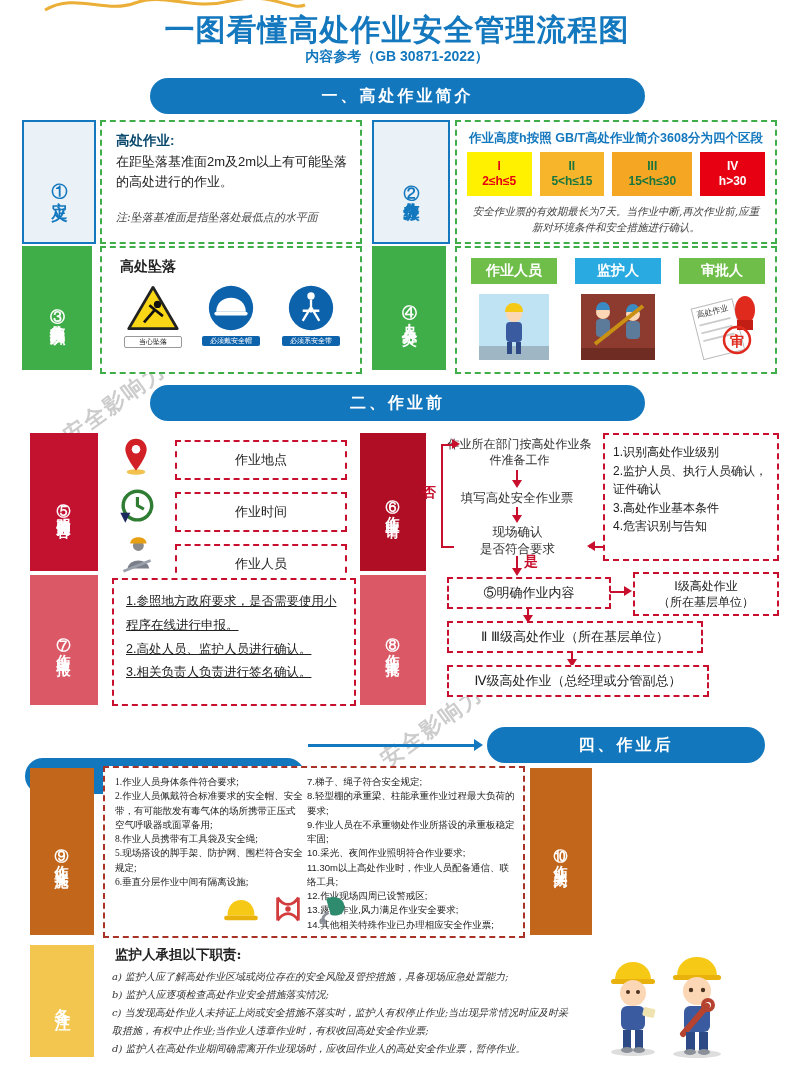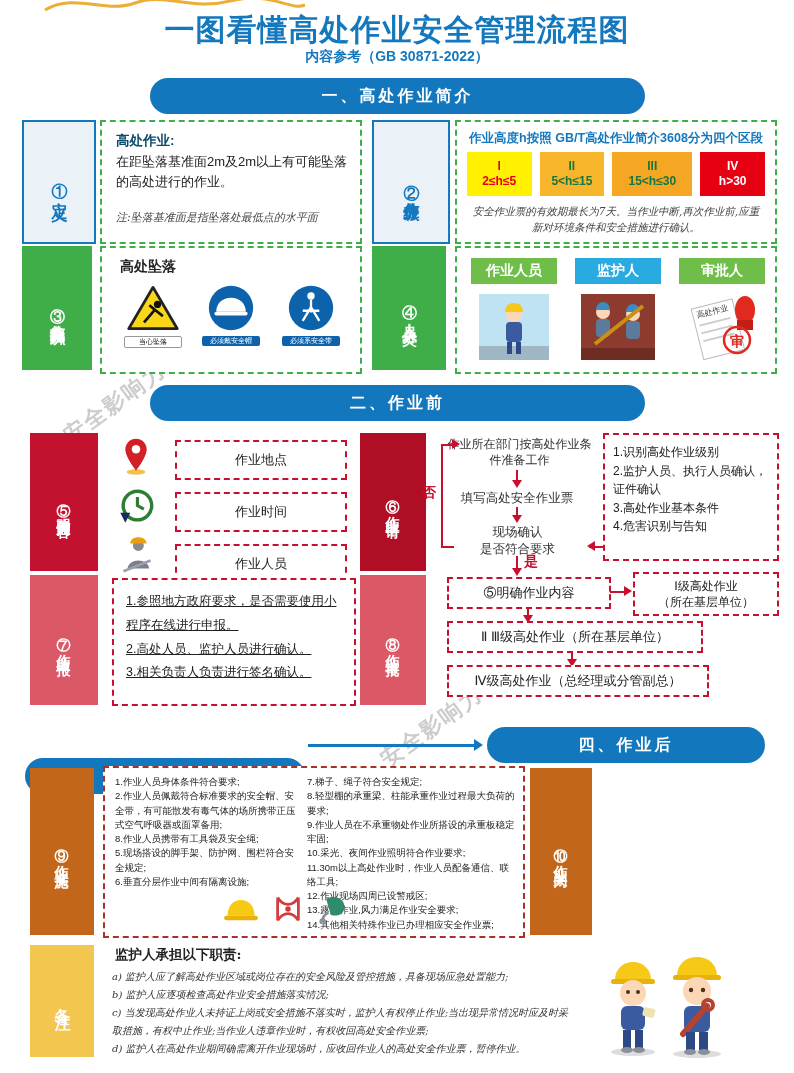--- a/index.html
+++ b/index.html
@@ -246,21 +246,21 @@
   <div class="abs ah-down" style="left:567px;top:659px;"></div>
   <div class="abs dash-red" style="left:447px;top:665px;width:258px;height:28px;display:flex;align-items:center;justify-content:center;font-size:13px;">Ⅳ级高处作业（总经理或分管副总）</div>
 
   <div class="abs pill" style="left:25px;top:758px;width:280px;height:36px;">三、作业中</div>
   <div class="abs blue-arrow-line" style="left:308px;top:744px;width:168px;"></div>
   <div class="abs blue-ah" style="left:474px;top:739px;"></div>
   <div class="abs pill" style="left:487px;top:727px;width:278px;height:36px;">四、作业后</div>
 
   <div class="abs vlabel lbl-orange" style="left:30px;top:768px;width:64px;height:167px;">⑨作业实施</div>
   <div class="abs dash-brick" style="left:103px;top:766px;width:418px;height:168px;">
-    <div class="abs small-list" style="left:10px;top:7px;width:188px;">
+    <div class="abs small-list" style="left:10px;top:7px;width:188px;font-family:Liberation Serif, serif;">
       <div>1.作业人员身体条件符合要求;</div>
       <div>2.作业人员佩戴符合标准要求的安全帽、安全带，有可能散发有毒气体的场所携带正压式空气呼吸器或面罩备用;</div>
       <div>8.作业人员携带有工具袋及安全绳;</div>
       <div>5.现场搭设的脚手架、防护网、围栏符合安全规定;</div>
       <div>6.垂直分层作业中间有隔离设施;</div>
     </div>
     <div class="abs small-list" style="left:202px;top:7px;width:208px;">
       <div>7.梯子、绳子符合安全规定;</div>
       <div>8.轻型棚的承重梁、柱能承重作业过程最大负荷的要求;</div>
       <div>9.作业人员在不承重物处作业所搭设的承重板稳定牢固;</div>

